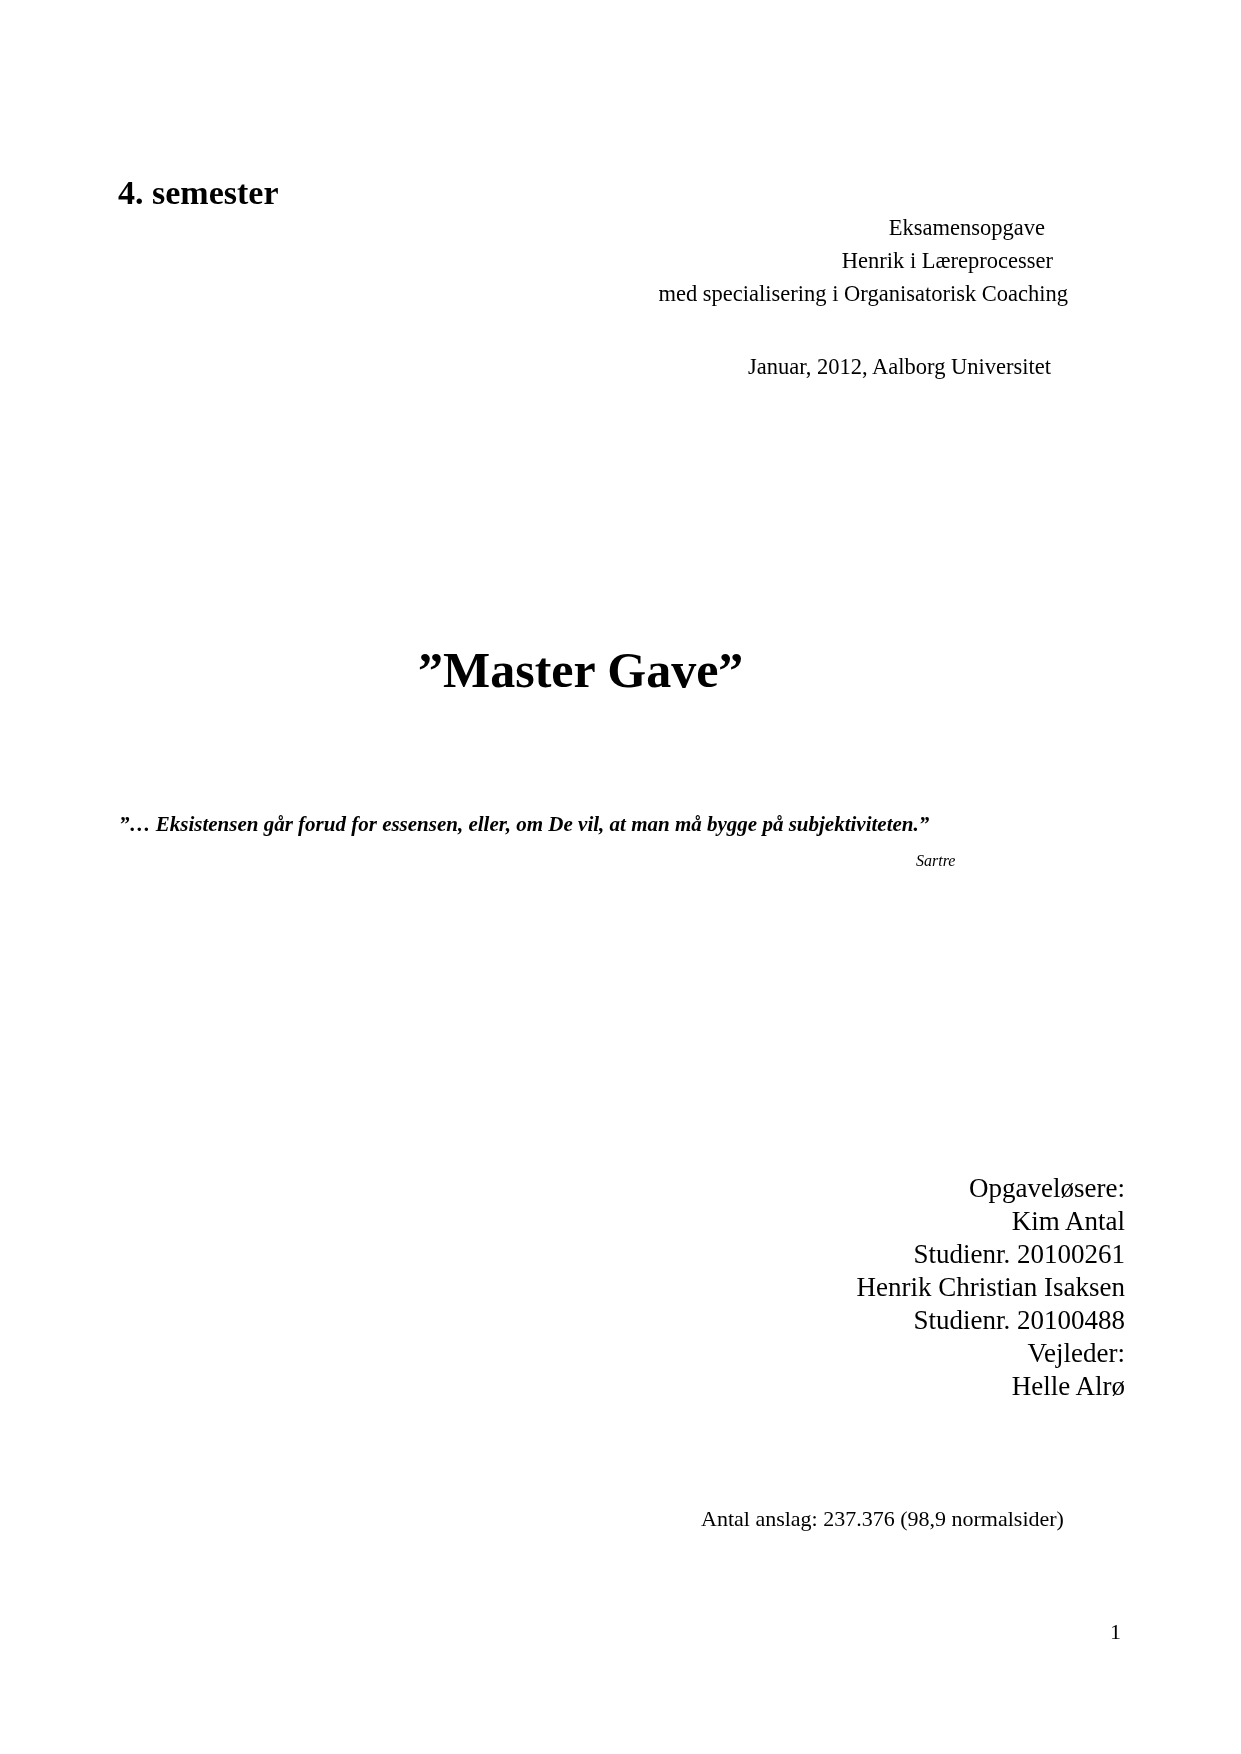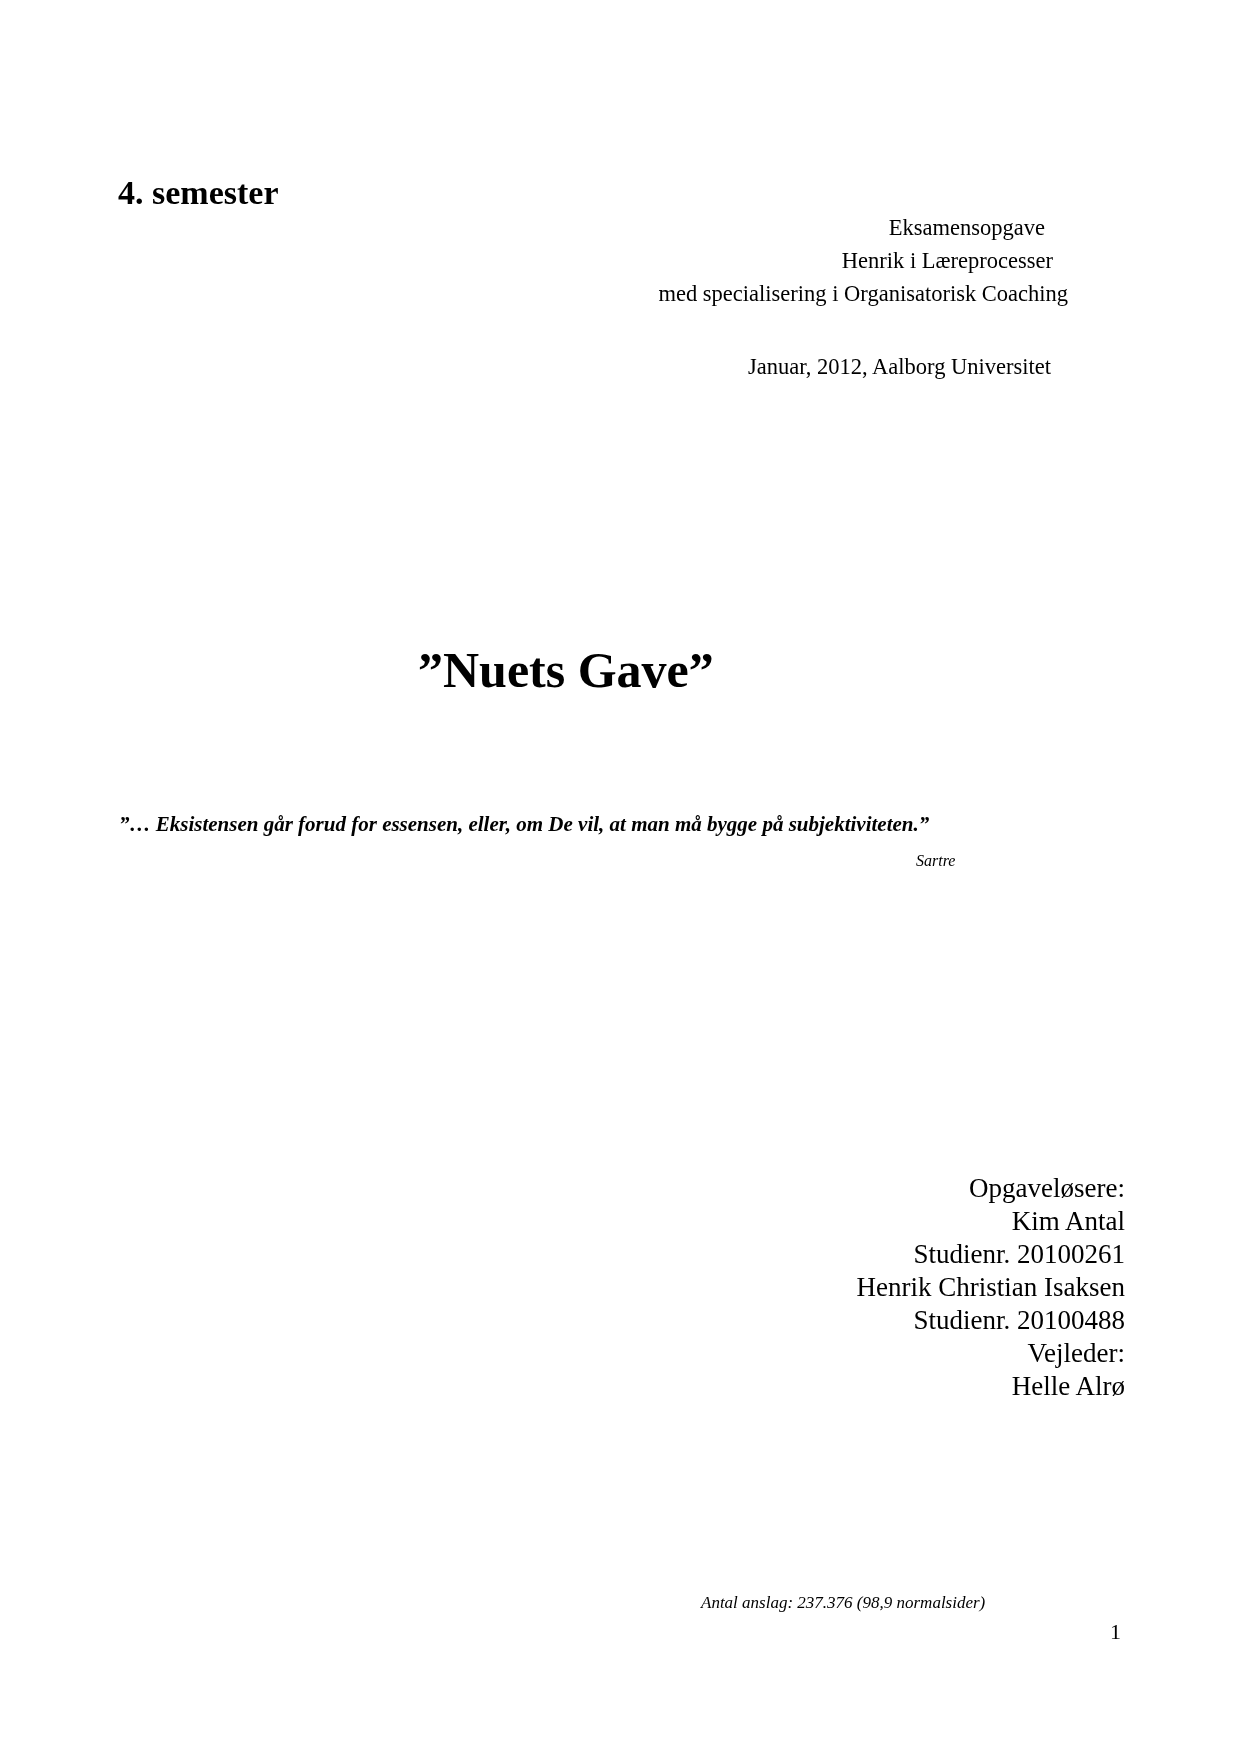--- a/index.html
+++ b/index.html
@@ -66,24 +66,23 @@
       top: 1172px;
       right: 116px;
       text-align: right;
       font-size: 27px;
       line-height: 33px;
     }
     .authors .line { display: block; white-space: nowrap; }
 
     .count {
       left: 701px;
-      top: 1588px;
-      font-size: 17px;
+      top: 1504px;
+      font-size: 22px;
       line-height: 30px;
-      font-style: italic;
     }
 
     .page-number {
       left: 1110px;
       top: 1618px;
       font-size: 22px;
       line-height: 28px;
     }
   </style>
 </head>
@@ -91,21 +90,21 @@
 
 <div class="abs semester">4. semester</div>
 
 <div class="abs exam-block">
   <span class="line exam-l1">Eksamensopgave</span>
   <span class="line exam-l2">Henrik i Læreprocesser</span>
   <span class="line exam-l3">med specialisering i Organisatorisk Coaching</span>
   <span class="line exam-l4">Januar, 2012, Aalborg Universitet</span>
 </div>
 
-<div class="abs title">”Nuets Gave”</div>
+<div class="abs title">”Master Gave”</div>
 
 <div class="abs quote">”… Eksistensen går forud for essensen, eller, om De vil, at man må bygge på subjektiviteten.”</div>
 <div class="abs quote-author">Sartre</div>
 
 <div class="abs authors">
   <span class="line">Opgaveløsere:</span>
   <span class="line">Kim Antal</span>
   <span class="line">Studienr. 20100261</span>
   <span class="line">Henrik Christian Isaksen</span>
   <span class="line">Studienr. 20100488</span>

